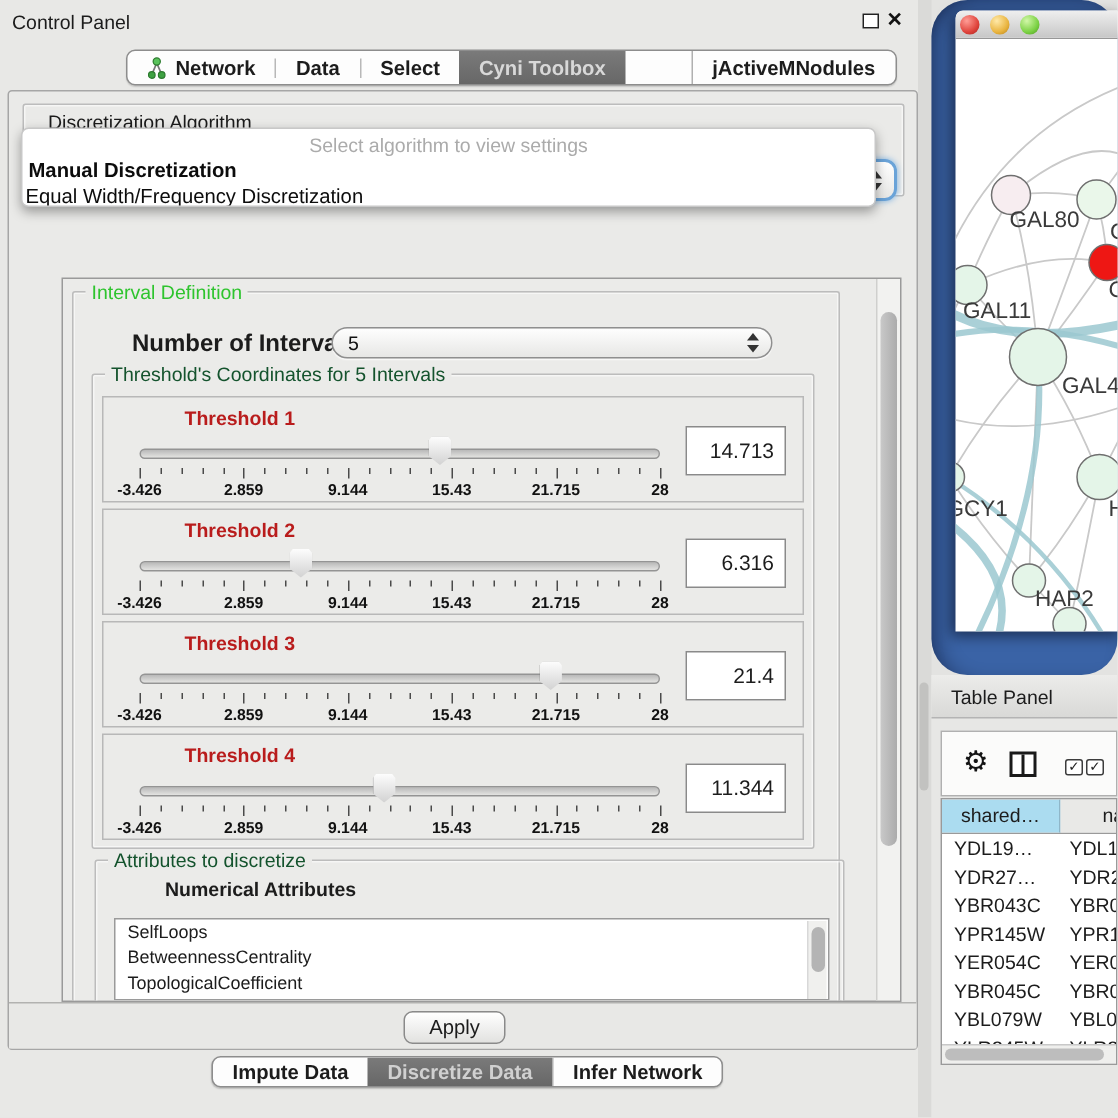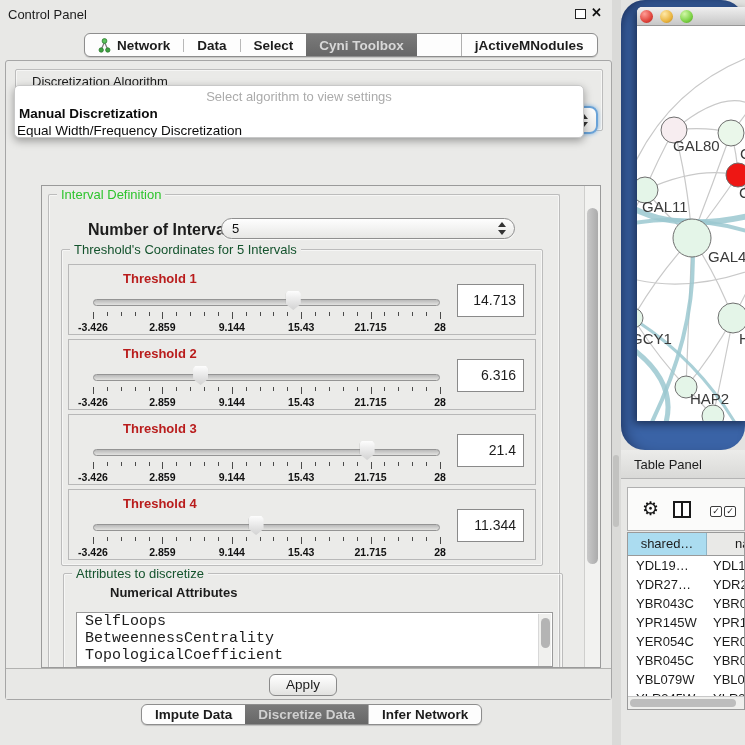--- a/index.html
+++ b/index.html
@@ -85,21 +85,21 @@
   .tick { position:absolute; width:1px; background:#4a4a4a; }
   .tick.major { height:7px; } .tick.minor { height:4px; }
   .tick-label { position:absolute; transform:translateX(-50%); font-size:10.5px; font-weight:bold; color:#111; white-space:nowrap; }
   .thr-value { position:absolute; left:388px; top:19px; width:67px; height:33px; background:#fff;
                border:1px solid #8a8a8a; font-size:14px; text-align:right; line-height:31px; padding-right:7px; }
 
   #attr-group { left:14px; top:378px; width:500px; height:110px; }
   #attr-list-label { position:absolute; left:2px; top:11px; font-weight:bold; font-size:13px;padding-left:44px; }
   #attr-list { position:absolute; left:12px; top:38px; width:477px; height:55px; background:#fff;
                border:1px solid #9a9a9a; overflow:hidden; }
-  .attr-item { height:17px; line-height:17px; padding-left:8px; font-size:15px; white-space:nowrap;font-family:Liberation Mono, monospace; }
+  .attr-item { height:17px; line-height:17px; padding-left:8px; font-size:12px; white-space:nowrap; }
   #attr-scroll { position:absolute; right:1px; top:1px; width:13px; height:53px; background:#f0f0ee; border-left:1px solid #d8d8d8; }
   #attr-scroll .thumb { position:absolute; left:2px; top:4px; width:9px; height:30px; background:#b4b4b4; border-radius:5px; }
 
   #apply-row { left:0; top:607px; width:605px; height:31px; border-top:1px solid #b2b2b0; background:#e8e8e6; }
   #apply-btn { position:absolute; left:263px; top:5px; width:68px; height:22px;
                background:linear-gradient(#ffffff,#e2e2e0); border:1px solid #8a8a8a; border-radius:6px;
                font-size:13.5px; text-align:center; line-height:20px; }
 
   #bottom-tabs { left:141px; top:704px; height:21px; display:flex; border:1px solid #8d8d8d;
                  border-radius:6px; background:#fdfdfd; overflow:hidden; box-shadow:0 1px 1px rgba(0,0,0,.18); }

